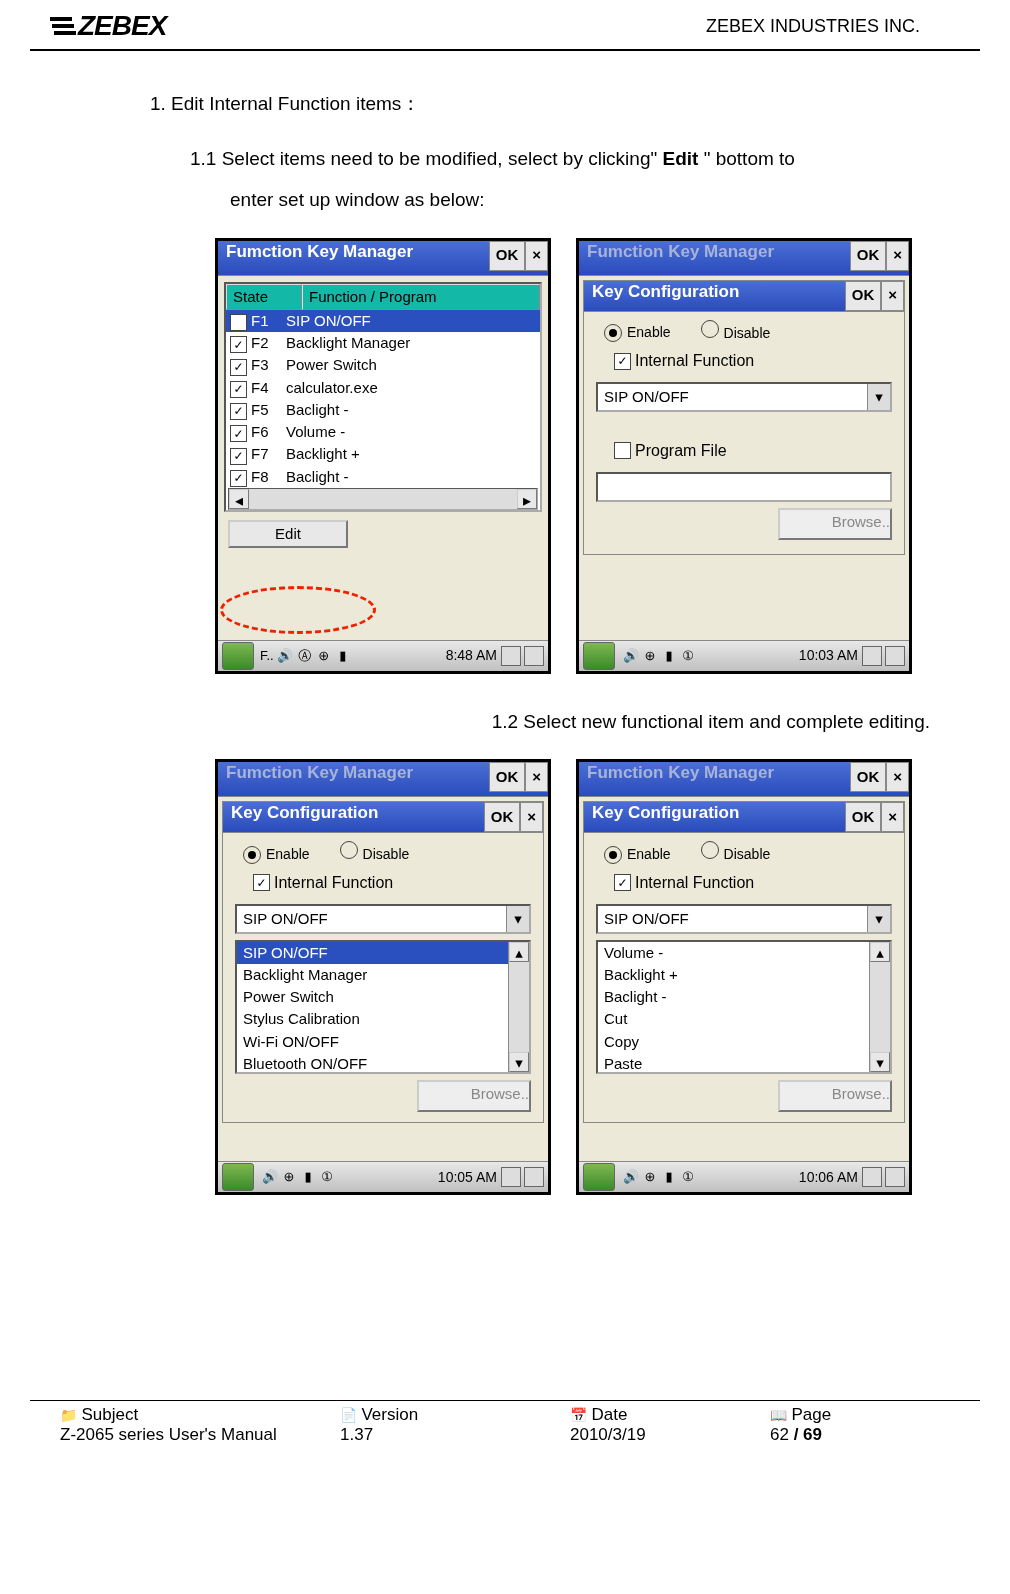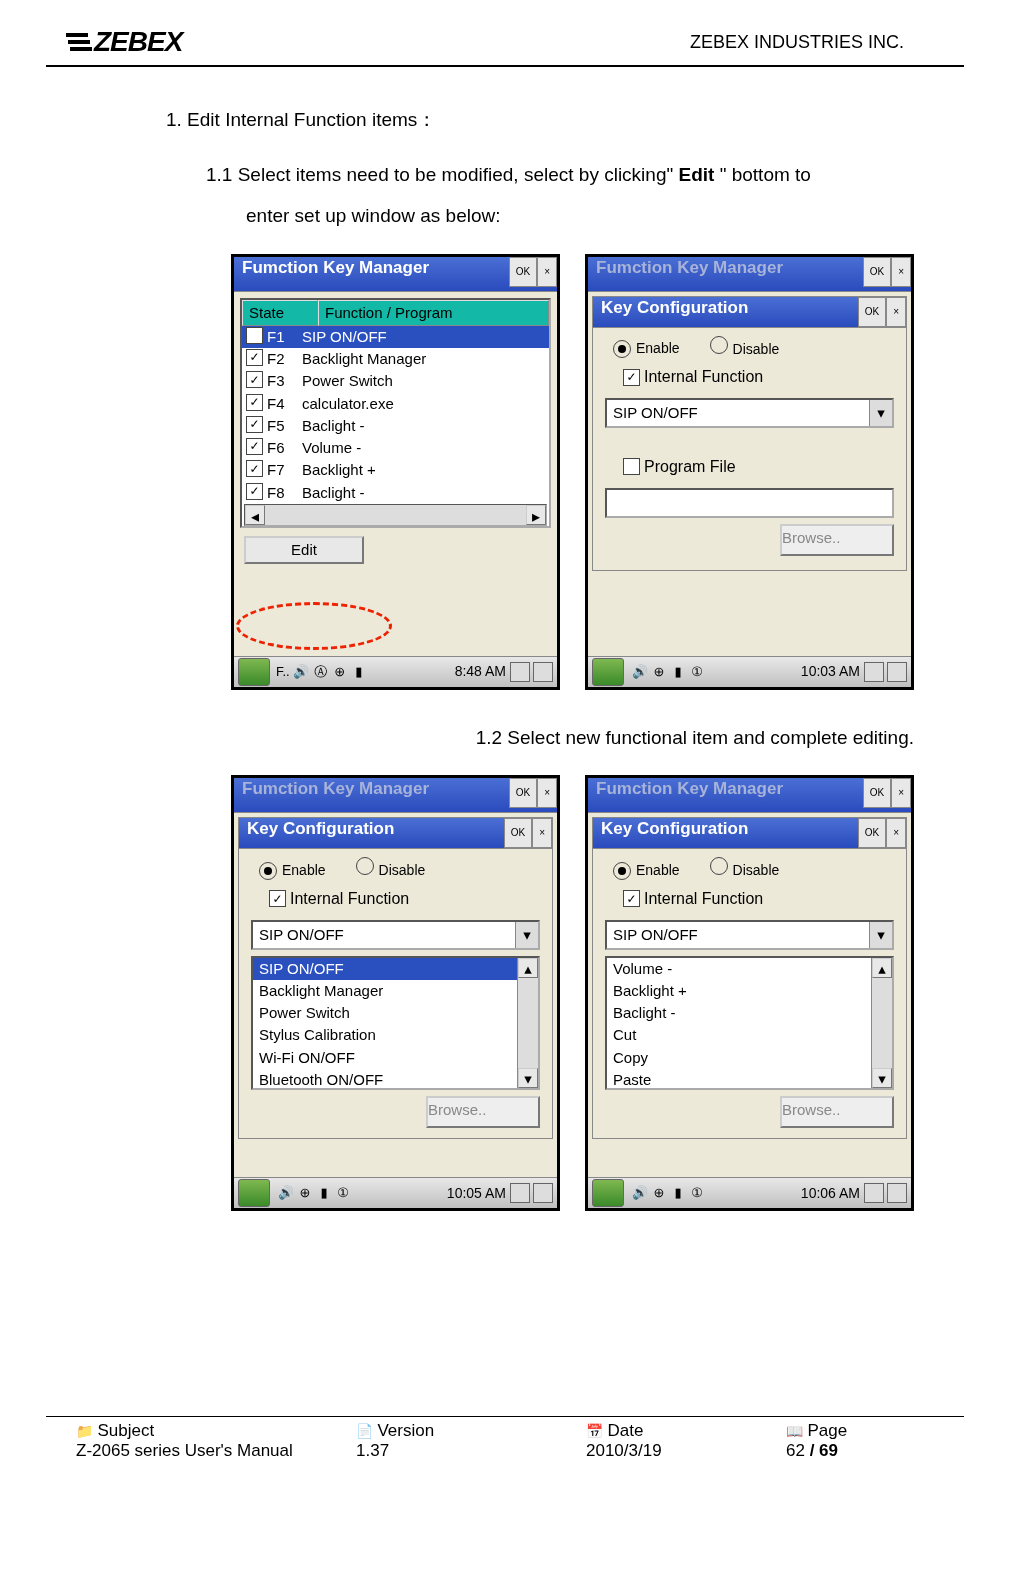--- a/index.html
+++ b/index.html
@@ -4,21 +4,21 @@
 <style>
   body {
     font-family: Arial, sans-serif;
     margin: 0;
     padding: 0;
     background: #fff;
     width: 1010px;
   }
   .page {
     width: 1010px;
-    padding: 16px;
+    padding: 0;
     box-sizing: border-box;
   }
   .header {
     display: flex;
     justify-content: space-between;
     align-items: center;
     padding: 10px 60px 5px 20px;
     border-bottom: 2px solid #000;
     margin: 0 30px;
   }
@@ -74,26 +74,26 @@
   .titlebar-btns {
     margin-left: auto;
     display: flex;
     gap: 0;
   }
   .tb-btn {
     height: 28px;
     background: #e8e8e8;
     border: 1px solid #888;
     color: #000;
-    font-weight: normal;
+    font-weight: bold;
     display: flex;
     align-items: center;
     justify-content: center;
     padding: 0 6px;
-    font-size: 10px;
+    font-size: 15px;
   }
   .win-body {
     background: #ece9d8;
     height: calc(100% - 34px - 30px);
     padding: 4px;
     box-sizing: border-box;
     position: relative;
   }
   .taskbar {
     position: absolute;
@@ -119,40 +119,40 @@
   .tray-rb { width: 18px; height: 18px; border: 1px solid #666; background:#ddd;}
 
   
   .tbl-wrap { background:#fff; border:2px inset #aaa; margin:2px; }
   .tbl-head { display:flex; background:#14b8a6; }
   .tbl-head div { border:1px outset #ddd; padding:2px 6px; font-size:15px; }
   .th-state{ width:62px; } .th-func{ flex:1; }
   .tbl-row { display:flex; align-items:center; padding:1px 4px; font-size:15px;}
   .tbl-row.selected { background:#2a50c0; color:#fff; }
   .chk { width:15px; height:15px; border:1px solid #444; background:#fff; margin-right:4px; display:inline-flex; align-items:center; justify-content:center; font-size:12px;}
-  .cell-state{ width:56px; display:flex; align-items:flex-start;} .cell-func{ flex:1; }
+  .cell-state{ width:56px; display:flex; align-items:flex-end;} .cell-func{ flex:1; }
   .hscroll { height:20px; background:#ddd; border:1px inset #aaa; margin:0 2px; display:flex; justify-content:space-between;}
   .hscroll span{ width:18px; text-align:center; background:#e8e8e8; border:1px outset #ccc;}
   .edit-btn-row { padding:6px; }
   .edit-btn { width:120px; height:28px; background:#e8e8e8; border:2px outset #ccc; font-size:15px; }
   .dashed-circle {
     position:absolute; border:3px dashed #ee2200; border-radius:50%/50%;
     width:150px; height:42px; left:2px; top:310px; pointer-events:none;
   }
 
   
   .subwin { border:1px solid #888; }
   .radio-row{ display:flex; gap:30px; padding:8px 12px 4px 20px; align-items:flex-end; font-size:14px;}
   .radio{ width:16px; height:16px; border:1px solid #444; border-radius:50%; display:inline-flex; align-items:center; justify-content:center; margin-right:5px;}
   .radio.on::after{ content:''; width:8px; height:8px; background:#000; border-radius:50%;}
   .chkrow{ padding:4px 12px 4px 30px; display:flex; align-items:center; font-size:16px;}
   .dropdown{ margin:6px 12px; height:26px; border:2px inset #aaa; background:#fff; display:flex; align-items:center; padding-left:6px; position:relative; font-size:15px;}
   .dd-btn{ position:absolute; right:0; top:0; bottom:0; width:22px; background:#ddd; border-left:1px solid #888; display:flex; align-items:center; justify-content:center;}
   .textbox{ margin:6px 12px; height:26px; border:2px inset #aaa; background:#fff;}
-  .browse-btn{ margin:6px 12px 6px auto; width:110px; height:28px; background:#eee; border:2px outset #ccc; color:#888; font-size:15px; display:block; text-align:left; line-height:24px;}
+  .browse-btn{ margin:6px 12px 6px auto; width:110px; height:28px; background:#eee; border:2px outset #ccc; color:#888; font-size:15px; display:block; text-align:right; line-height:24px;}
   .listbox{ margin:0 12px; border:2px inset #aaa; background:#fff; font-size:15px; position:relative;}
   .listbox .item{ padding:1px 6px; }
   .listbox .item.sel{ background:#2a50c0; color:#fff;}
   .lb-scroll{ position:absolute; right:0; top:0; bottom:0; width:20px; background:#ddd; border-left:1px solid #888; display:flex; flex-direction:column; justify-content:space-between;}
   .lb-scroll span{ height:18px; text-align:center; background:#e8e8e8; border:1px outset #ccc;}
 
   .footer {
     margin: 0 30px;
     border-top: 1px solid #000;
     padding: 4px 30px 10px 30px;

